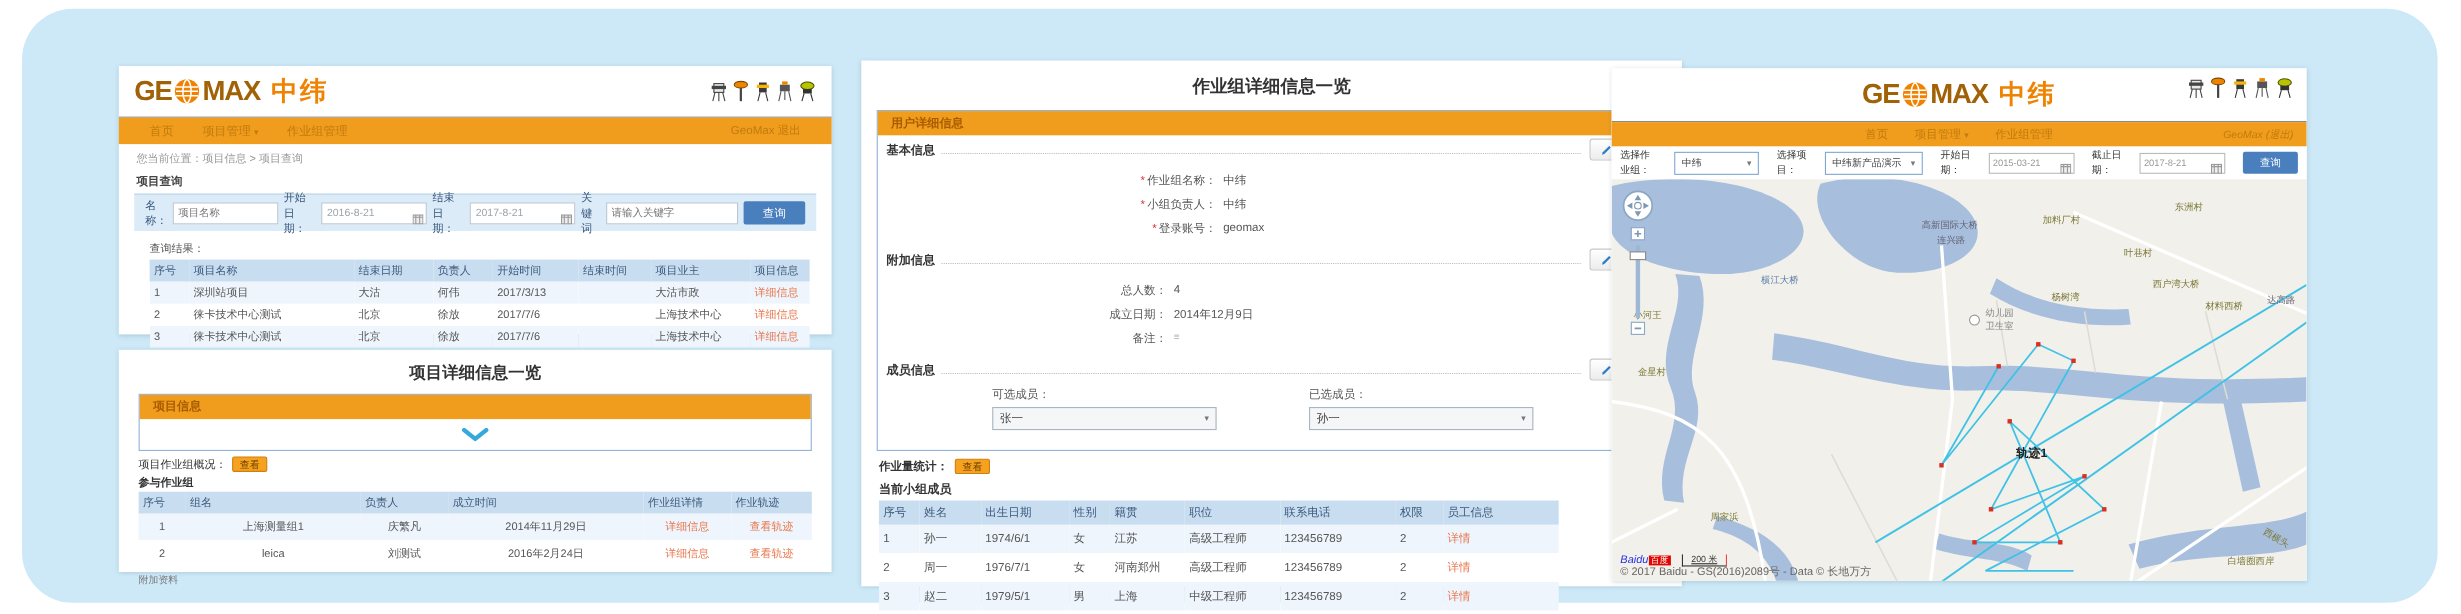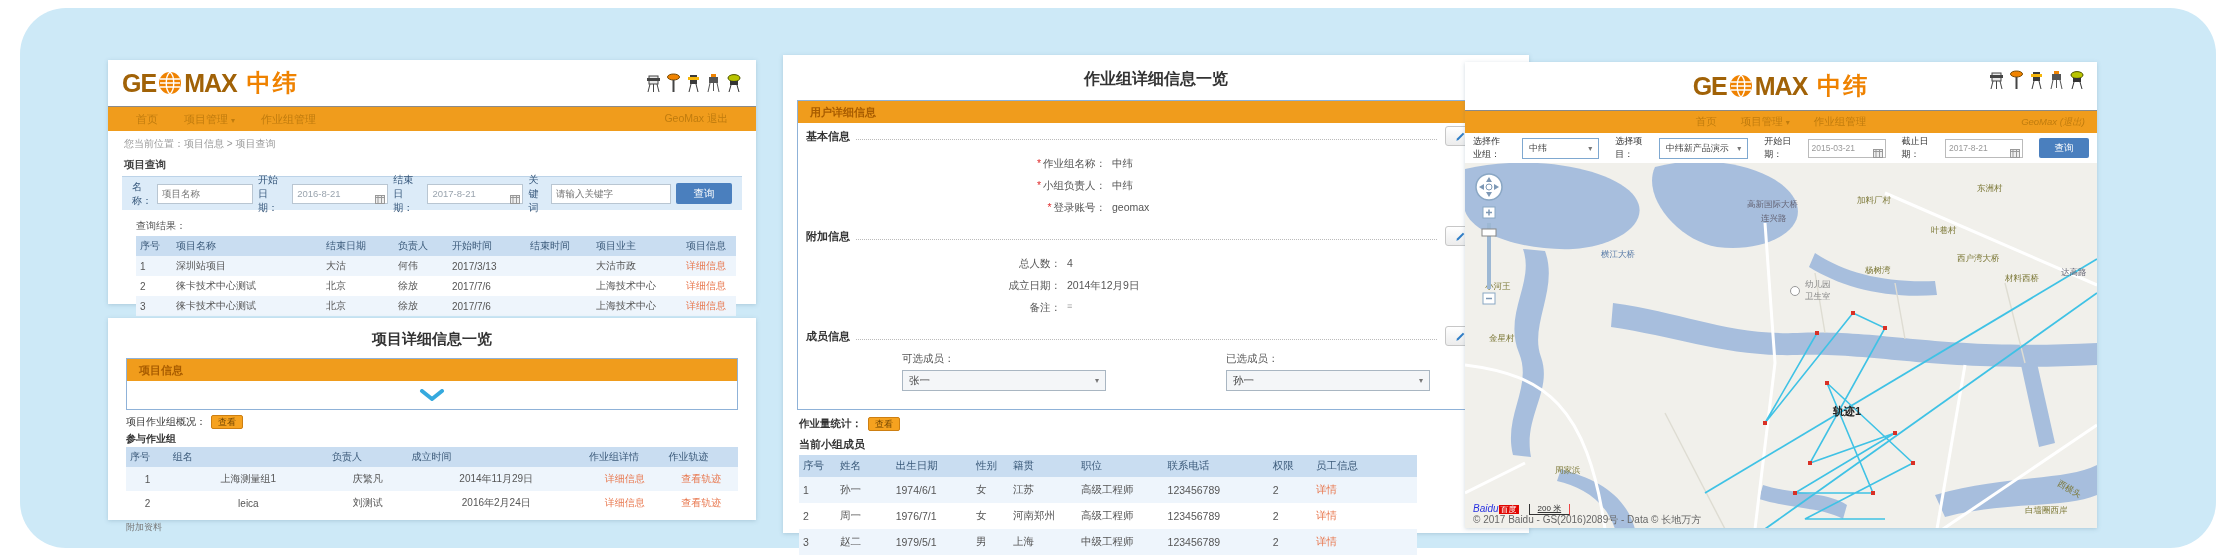--- a/index.html
+++ b/index.html
@@ -60,21 +60,21 @@
   .sec-hd{display:flex;align-items:center;height:26px;}
   .sec-lb{font-weight:bold;font-size:11px;color:#333;padding-right:6px;white-space:nowrap;}
   .dots{flex:1;border-bottom:1px dotted #bbb;height:1px;margin-top:6px;}
   .edit-btn{margin-left:8px;display:flex;gap:4px;align-items:center;border:1px solid #c7c7c7;
      background:linear-gradient(#fff,#ececec);height:20px;padding:0 9px;font-size:13px;color:#333;border-radius:3px;cursor:pointer;}
   .fld{display:flex;font-size:10.5px;color:#555;margin:8px 0;}
   .fld .lbl{width:300px;text-align:right;}
   .fld.short .lbl{width:255px;}
   .fld .val{margin-left:6px;}
   .star{color:#e03030;margin-right:2px;}
-  .mem-wrap{display:flex;padding:3px 0 10px 96px;gap:120px;}
+  .mem-wrap{display:flex;padding:3px 0 10px 96px;gap:84px;}
   .mem-col .mlbl{font-size:10.5px;color:#555;margin-bottom:4px;}
   .fselect{width:190px;height:19px;border:1px solid #a9b6c2;background:#f4f6f8;display:flex;align-items:center;
      padding:0 6px;font-size:10.5px;color:#444;cursor:pointer;}
   .fselect .car{margin-left:auto;color:#777;}
   .stats-row{padding:7px 16px 2px;font-size:10.5px;color:#333;display:flex;gap:6px;align-items:center;font-weight:bold;}
   .mem-t{padding:4px 16px 3px;font-weight:bold;font-size:11px;color:#333;}
   .tblB{margin:0 16px;width:618px;font-size:10.5px;}
   .tblB th{background:#c9ddf1;color:#3b5a7a;font-weight:normal;text-align:left;padding:4px 4px;}
   .tblB td{padding:6px 4px;color:#555;white-space:nowrap;overflow:hidden;}
   .tblB tr.dr:nth-child(even) td{background:#eef5fc;}

